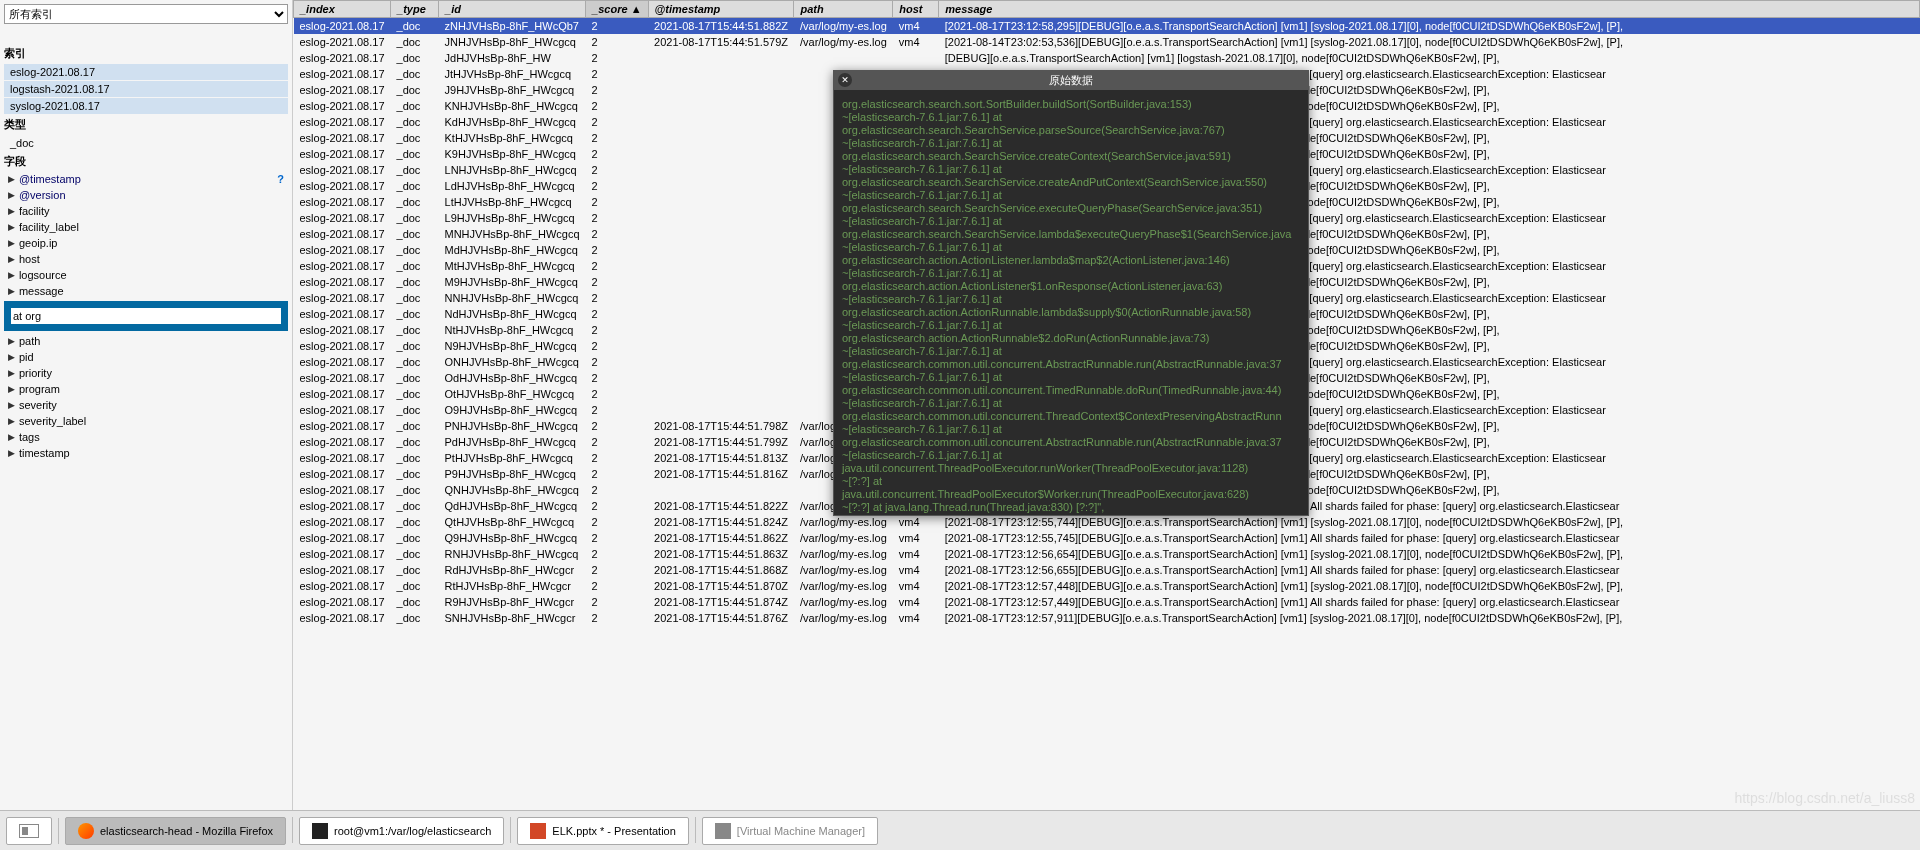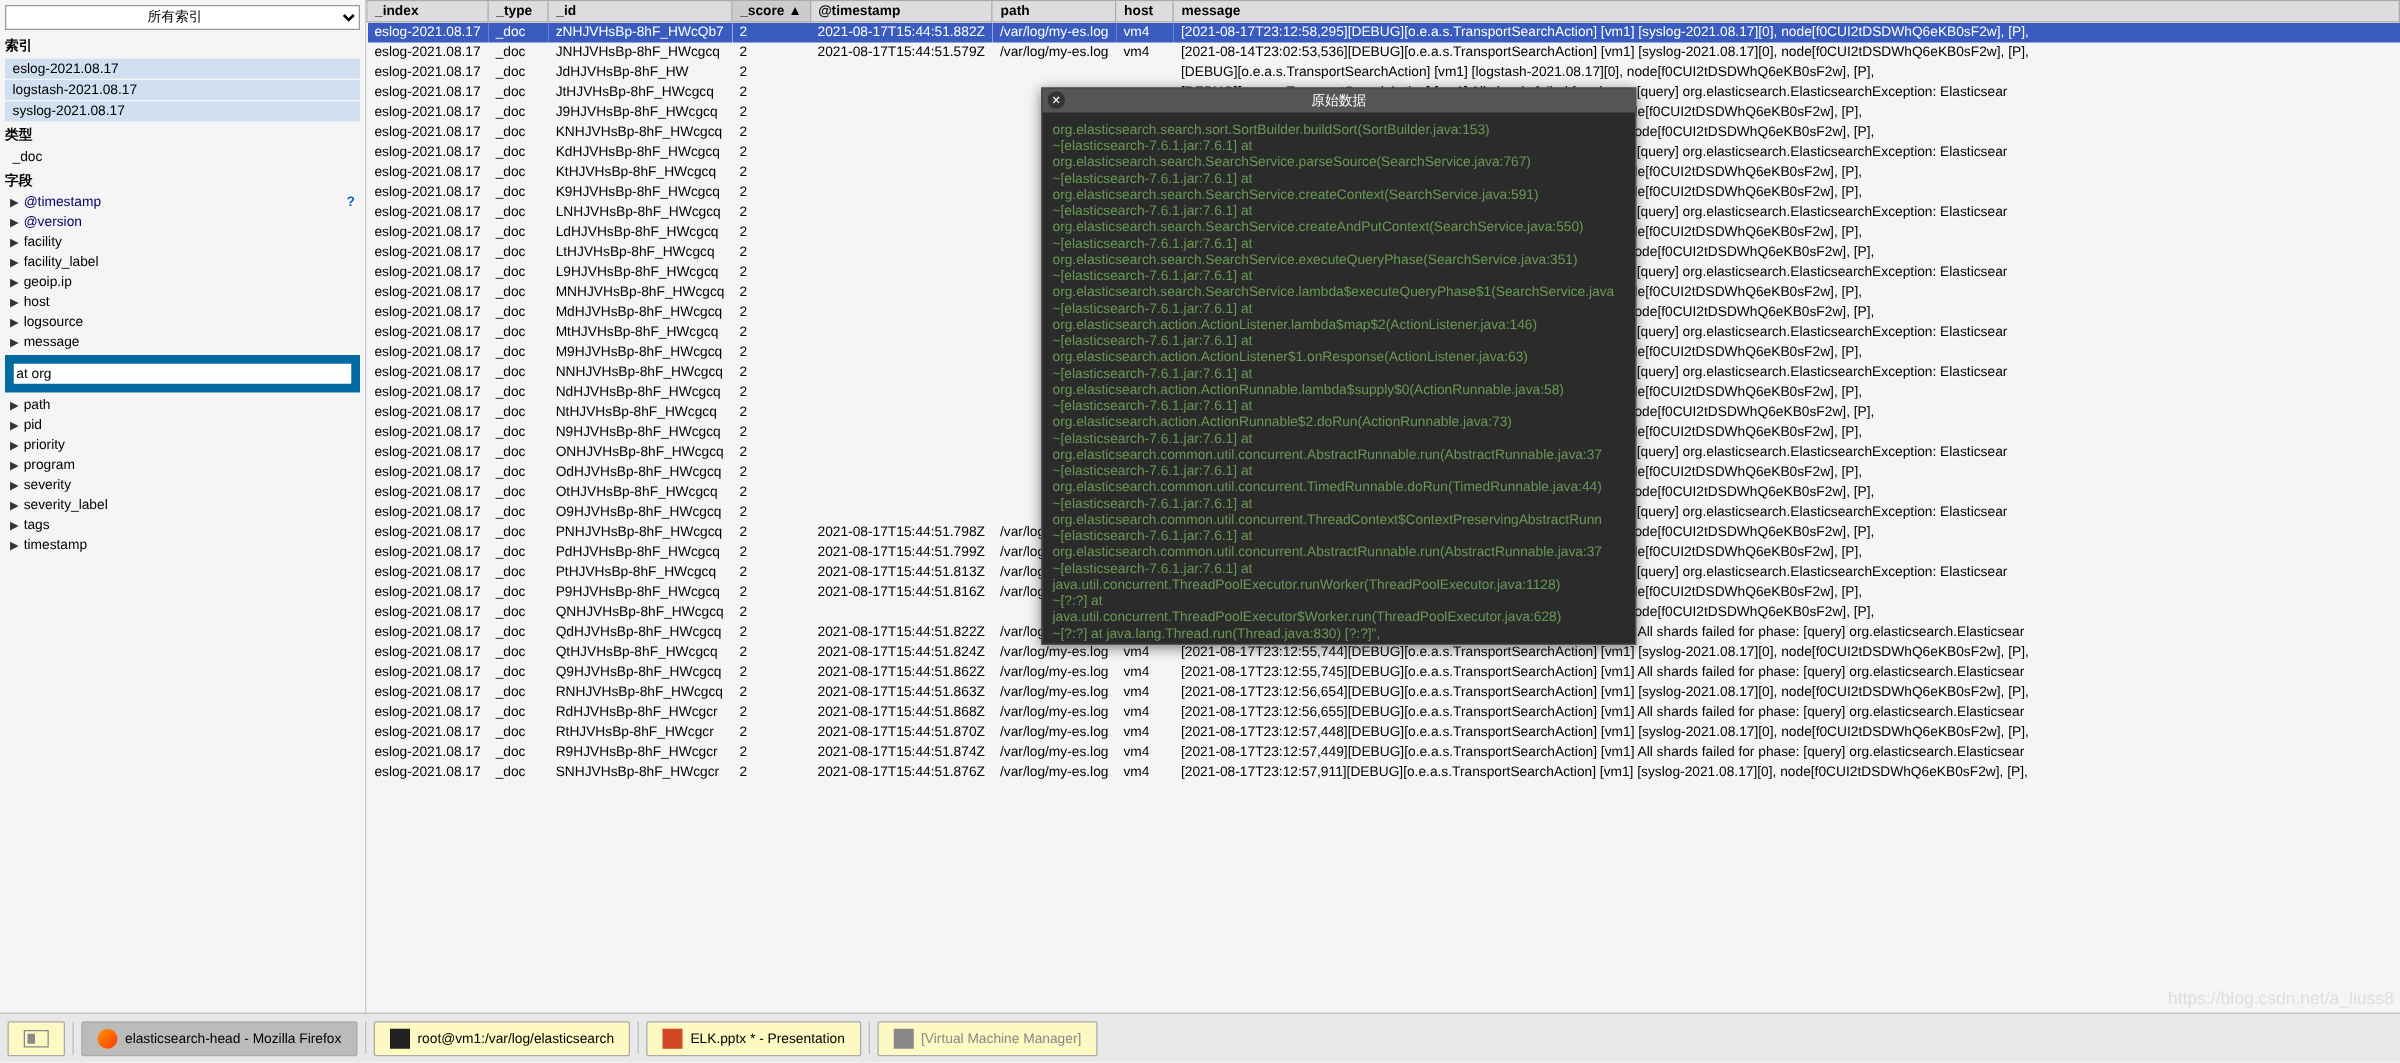--- a/index.html
+++ b/index.html
@@ -1,49 +1,49 @@
 <!DOCTYPE html>
 <html><head>
 <meta charset="utf-8">
 <style>
 * { margin: 0; padding: 0; box-sizing: border-box; font-family: "Microsoft YaHei", Arial, sans-serif; font-size: 11px; }
 body { background: #f5f5f5; width: 1920px; height: 850px; overflow: hidden; position: relative; }
 .main { display: flex; height: 810px; }
 .sidebar { width: 293px; background: #f5f5f5; padding: 4px; border-right: 1px solid #ccc; }
-.sidebar-select { width: 100%; height: 20px; border: 1px solid #999; background: #fff; margin-bottom: 3px; text-align: center; }
+.sidebar-select { width: 100%; height: 20px; border: 1px solid #999; background: #fff; margin-bottom: 20px; }
 .sidebar-section { font-weight: bold; padding: 2px 0; }
 .sidebar-item { background: #d0e0f0; padding: 2px 6px; margin: 1px 0; cursor: pointer; }
 .sidebar-item.plain { background: transparent; }
 .field-item { display: flex; align-items: center; padding: 2px 4px; cursor: pointer; }
 .field-item .arrow { color: #333; margin-right: 4px; font-size: 9px; }
 .field-item.at { color: #006; }
 .field-item .q { margin-left: auto; color: #06c; font-weight: bold; }
 .filter-input { width: 100%; border: 7px solid #0369a1; padding: 2px; margin: 2px 0; }
 .content { flex: 1; overflow: hidden; position: relative; }
 .status { padding: 2px 6px; color: #333; }
 .table { border-collapse: collapse; width: 100%; }
-.table th { background: #ddd; border: 1px solid #aaa; padding: 2px 6px; text-align: left; font-weight: bold; white-space: nowrap; }
+.table th { background: #ddd; border: 1px solid #aaa; padding: 2px 6px; text-align: left; font-weight: bold; white-space: nowrap; font-style: italic; }
 .table th.score { background: #ccc; text-align: right; }
 .table td { padding: 2px 6px; border-bottom: 0px solid #eee; white-space: nowrap; overflow: hidden; text-overflow: clip; }
 .table tr.selected td { background: #3a5bbf; color: #fff; }
 .col-index { width: 90px; }
 .col-type { width: 48px; margin-left: 16px; }
 .col-id { width: 130px; }
 .col-score { width: 56px; }
 .col-ts { width: 134px; }
 .col-path { width: 94px; }
 .col-host { width: 46px; }
 .popup { position: absolute; left: 540px; top: 70px; width: 476px; height: 446px; background: #2b2b2b; color: #ccc; border: 1px solid #555; box-shadow: 0 2px 10px rgba(0,0,0,0.5); z-index: 10; overflow: hidden; }
 .popup-title { background: #555; color: #fff; padding: 2px 6px; text-align: center; position: relative; }
 .popup-close { position: absolute; left: 4px; top: 2px; background: #333; border-radius: 50%; width: 14px; height: 14px; color: #fff; font-size: 9px; line-height: 14px; text-align: center; cursor: pointer; }
 .popup-body { padding: 8px; font-family: monospace; font-size: 10px; line-height: 13px; overflow: hidden; height: calc(100% - 18px); }
 .popup-body .g { color: #6a9955; }
 .popup-body .w { color: #ccc; }
 .taskbar { position: absolute; bottom: 0; left: 0; right: 0; height: 40px; background: #e8e8e8; border-top: 1px solid #bbb; display: flex; align-items: center; padding: 0 4px; }
-.task-btn { display: flex; align-items: center; padding: 4px 12px; margin: 0 2px; background: #fef9c3; border: 1px solid #aaa; border-radius: 2px; cursor: pointer; height: 28px; }
+.task-btn { display: flex; align-items: center; padding: 4px 12px; margin: 0 2px; background: #ffffff; border: 1px solid #aaa; border-radius: 2px; cursor: pointer; height: 28px; }
 .task-btn.active { background: #bbb; justify-content: flex-end; }
 .task-icon { width: 16px; height: 16px; margin-right: 6px; display: inline-block; }
 .task-sep { width: 1px; height: 26px; background: #bbb; margin: 0 4px; }
 .icon-ff { background: linear-gradient(135deg,#ff9500,#ff3b00); border-radius: 50%; }
 .icon-term { background: #222; }
 .icon-pres { background: #d24726; }
 .icon-vm { background: #888; }
 .watermark { position: absolute; right: 5px; bottom: 44px; color: #bbb; font-size: 14px; opacity: 0.4; }
 .app-icon { width: 20px; height: 14px; border: 1px solid #888; display: inline-block; position: relative; }
 .app-icon::after { content: ''; position: absolute; left: 2px; top: 2px; width: 6px; height: 8px; background: #888; }

